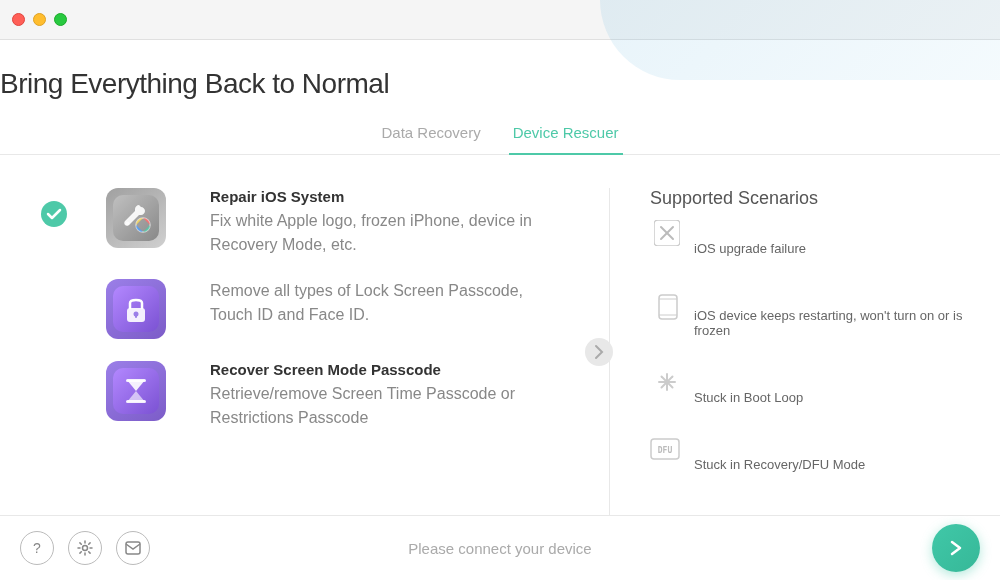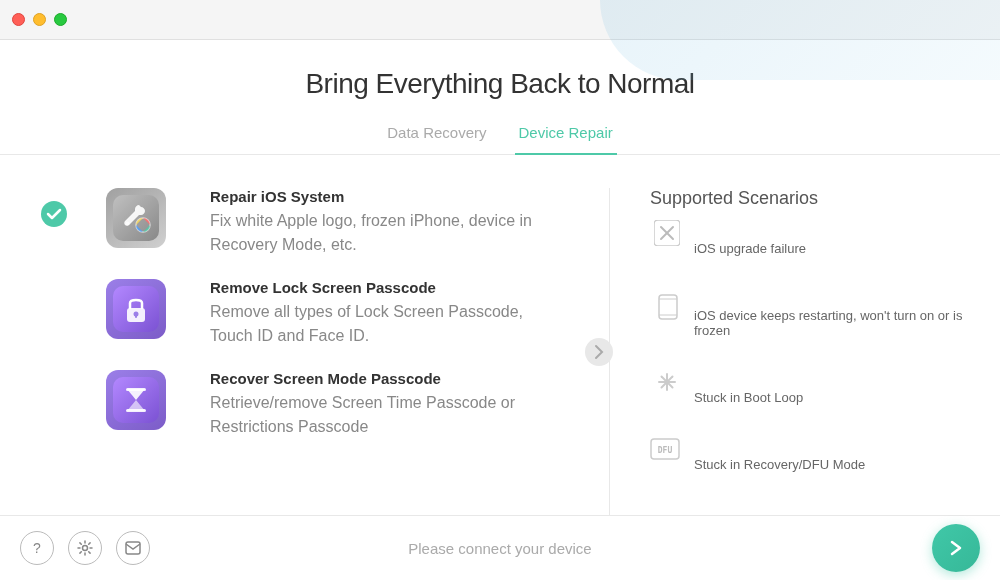--- a/index.html
+++ b/index.html
@@ -44,21 +44,20 @@
 
     
     .main {
       display: flex;
       flex-direction: column;
       height: calc(580px - 40px);
     }
 
     
     .header {
-      text-align: center;
       padding: 28px 0 13px;
     }
     .header-title {
       font-size: 28px;
       font-weight: 300;
       color: #333;
       letter-spacing: -0.5px;
     }
 
     
@@ -272,21 +271,21 @@
   <div class="bg-decor"></div>
 </div>
 
 <div class="main">
 
   <div class="header">
     <h1 class="header-title">Bring Everything Back to Normal</h1>
 
     <div class="tabs">
       <div class="tab">Data Recovery</div>
-      <div class="tab active">Device Repair</div>
+      <div class="tab active">Device Rescuer</div>
     </div>
   </div>
 
   <div class="content">
 
     <div class="left-panel">
 
       <div class="feature-item">
         <div class="feature-check">
           <svg width="28" height="28" viewBox="0 0 28 28">
@@ -334,21 +333,20 @@
                 <stop offset="100%" stop-color="#7b52d3"></stop>
               </linearGradient>
             </defs>
             <rect x="14" y="22" width="18" height="14" rx="3" fill="white" opacity="0.9"></rect>
             <path d="M17 22 L17 17 C17 13 29 13 29 17 L29 22" fill="none" stroke="white" stroke-width="2.5" stroke-linecap="round"></path>
             <circle cx="23" cy="28" r="2.5" fill="#9b7fe8"></circle>
             <rect x="22" y="28" width="2" height="4" rx="1" fill="#9b7fe8"></rect>
           </svg>
         </div>
         <div class="feature-text">
-          <h3>Remove Lock Screen Passcode</h3>
           <p>Remove all types of Lock Screen Passcode,<br>Touch ID and Face ID.</p>
         </div>
       </div>
 
       <div class="feature-item">
         <div class="feature-check" style="width:28px;height:28px;margin-top:12px;margin-right:10px;flex-shrink:0;">
         </div>
         <div class="feature-icon icon-timer">
           <svg width="46" height="46" viewBox="0 0 46 46">
             <rect width="46" height="46" rx="10" fill="url(#timerGrad)"></rect>

